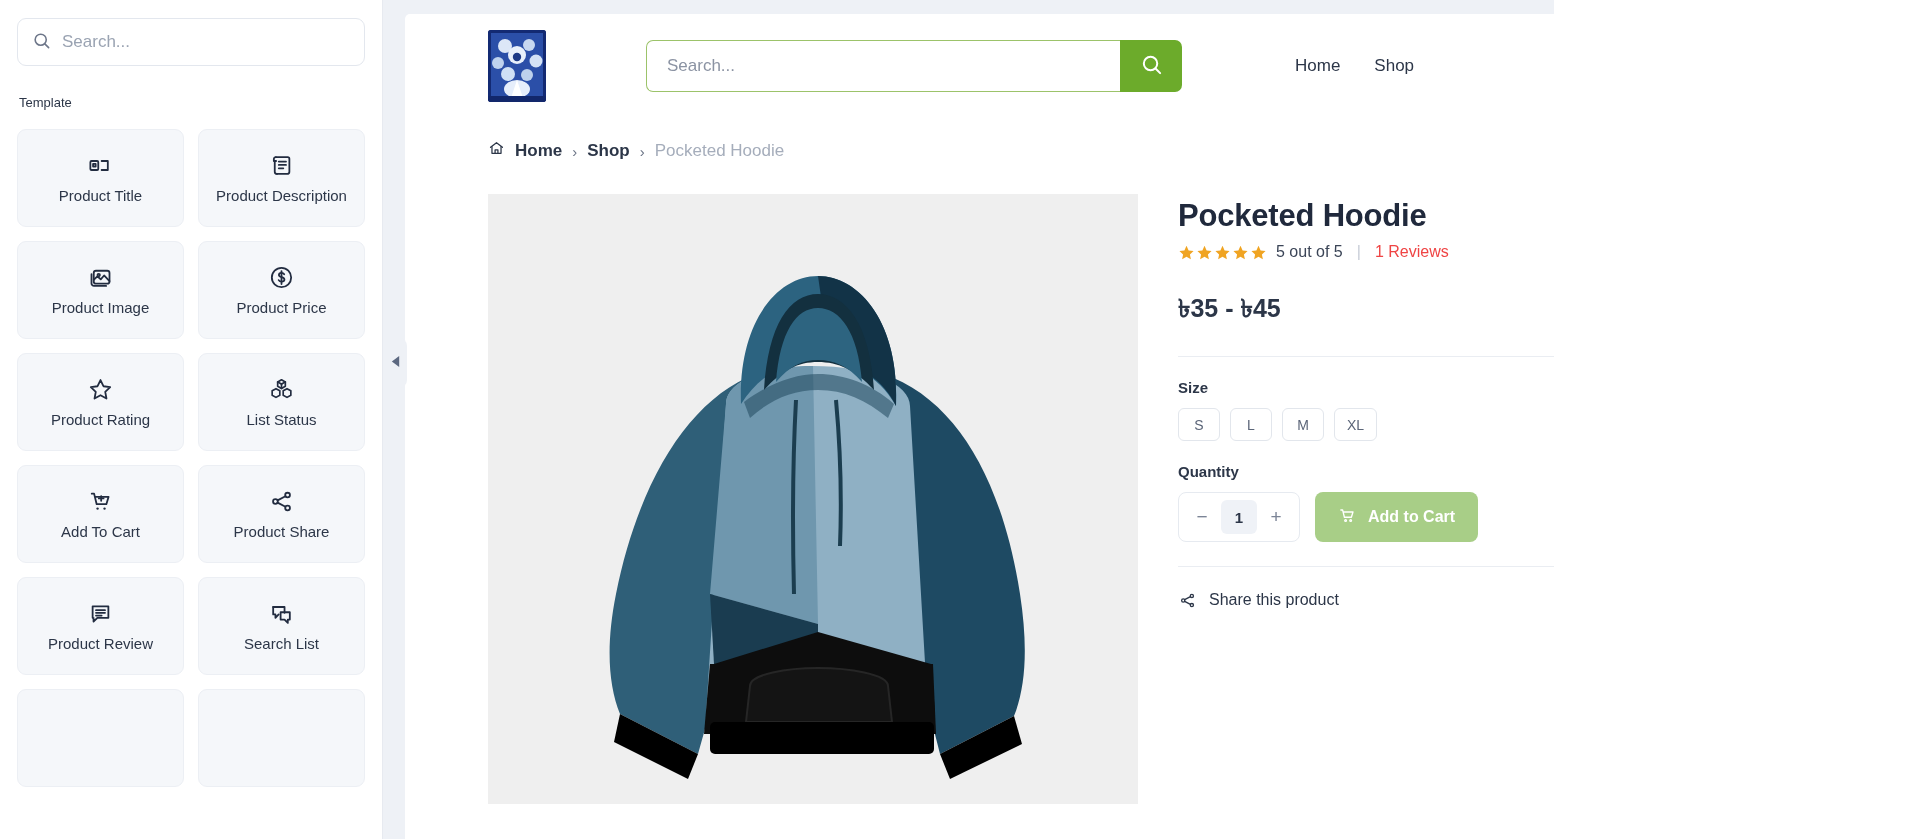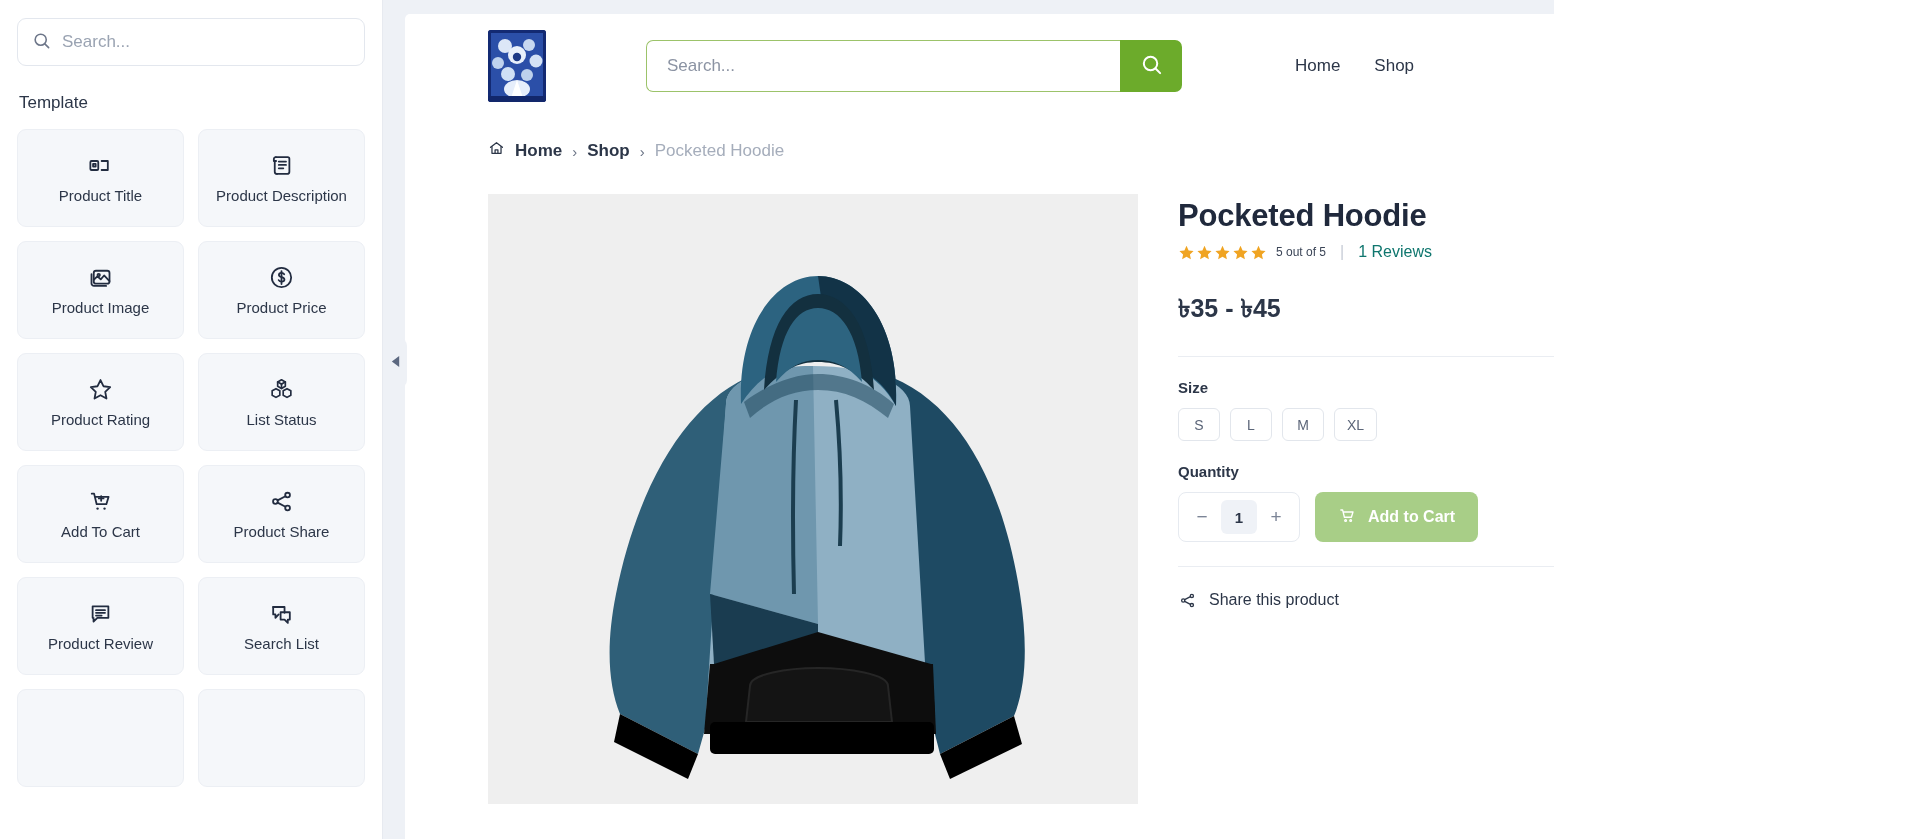--- a/index.html
+++ b/index.html
@@ -32,21 +32,21 @@
   }
   .sb-search .ph {
     color: #9aa3b2; font-size: 17px;
     font-family: "Liberation Sans", sans-serif;
   }
   .sb-section {
     display: flex; align-items: center; justify-content: space-between;
     margin-top: 26px; margin-bottom: 16px;
     padding: 0 2px;
   }
-  .sb-section-title { font-size: 17px; color: #2c3648; font-weight: 400; }
+  .sb-section-title { font-size: 13px; color: #2c3648; font-weight: 400; }
   .sb-grid {
     display: grid;
     grid-template-columns: 1fr 1fr;
     gap: 14px 14px;
   }
   .widget {
     background: #f5f7fa;
     border: 1px solid #eceff4;
     border-radius: 9px;
     height: 98px;
@@ -202,24 +202,24 @@
   .info { flex: 1 1 auto; padding-top: 4px; padding-right: 90px; }
   .p-title {
     font-size: 31px; font-weight: 700; color: #20293c;
     letter-spacing: -0.2px;
   }
   .p-rating {
     display: flex; align-items: center; gap: 9px;
     margin-top: 9px;
   }
   .stars { display: flex; gap: 1px; }
-  .rating-txt { font-size: 12px; color: #3b4counters; }
+  .rating-txt { font-size: 16px; color: #3b4counters; }
   .rating-txt { color: #3b4557; font-weight: 500; }
   .rating-div { color: #c7ccd6; margin: 0 5px; }
-  .reviews-link { font-size: 16px; color: #0f766e; cursor: pointer; }
+  .reviews-link { font-size: 16px; color: #ef4444; cursor: pointer; }
   .p-price {
     font-size: 25px; font-weight: 700; color: #2c3648;
     margin-top: 28px;
   }
   .hr {
     height: 1px; background: #eaedf2; border: none;
     margin: 24px 0 0 0; width: 615px;
   }
   .f-label {
     font-size: 15px; font-weight: 700; color: #2c3648;

